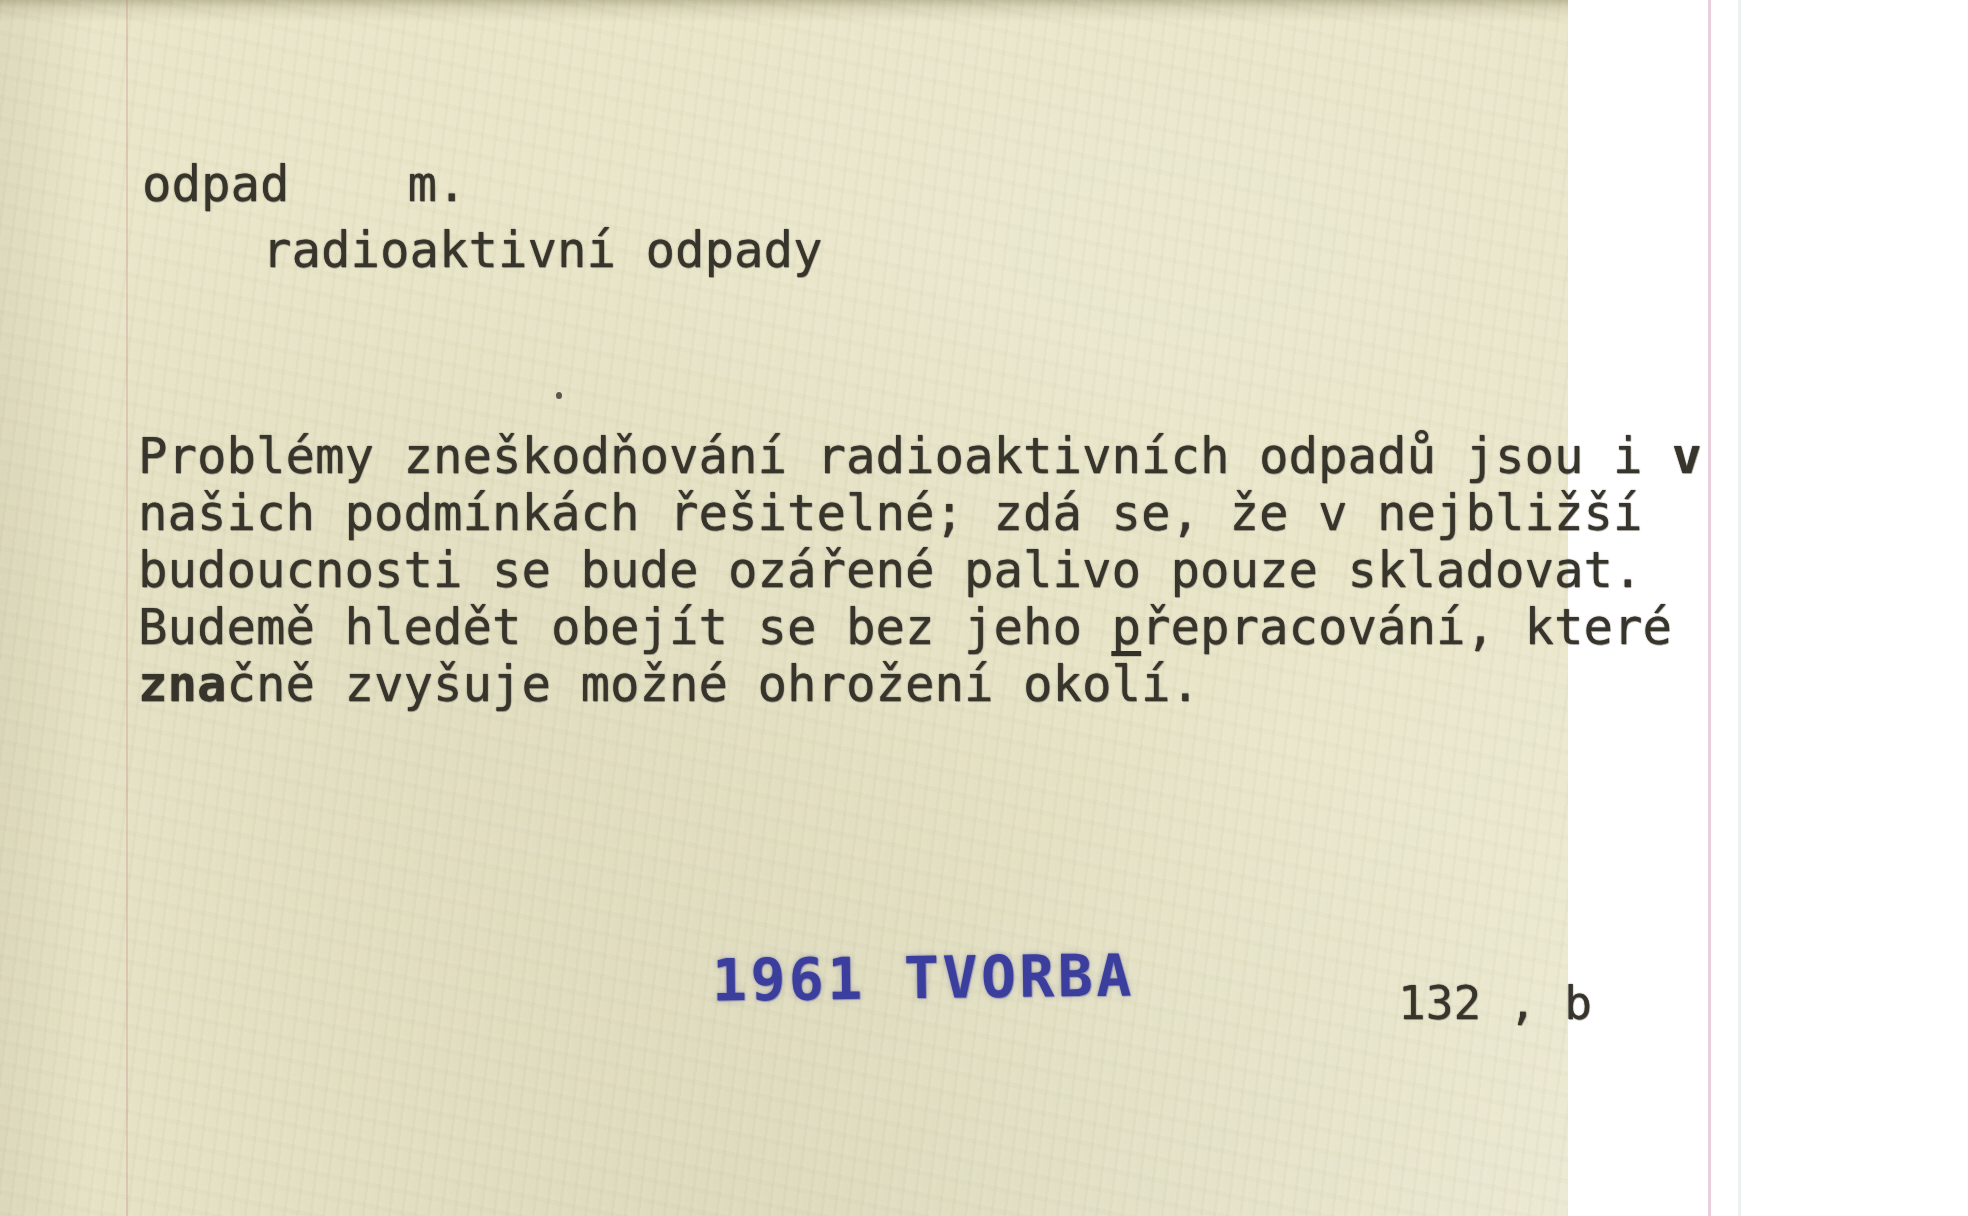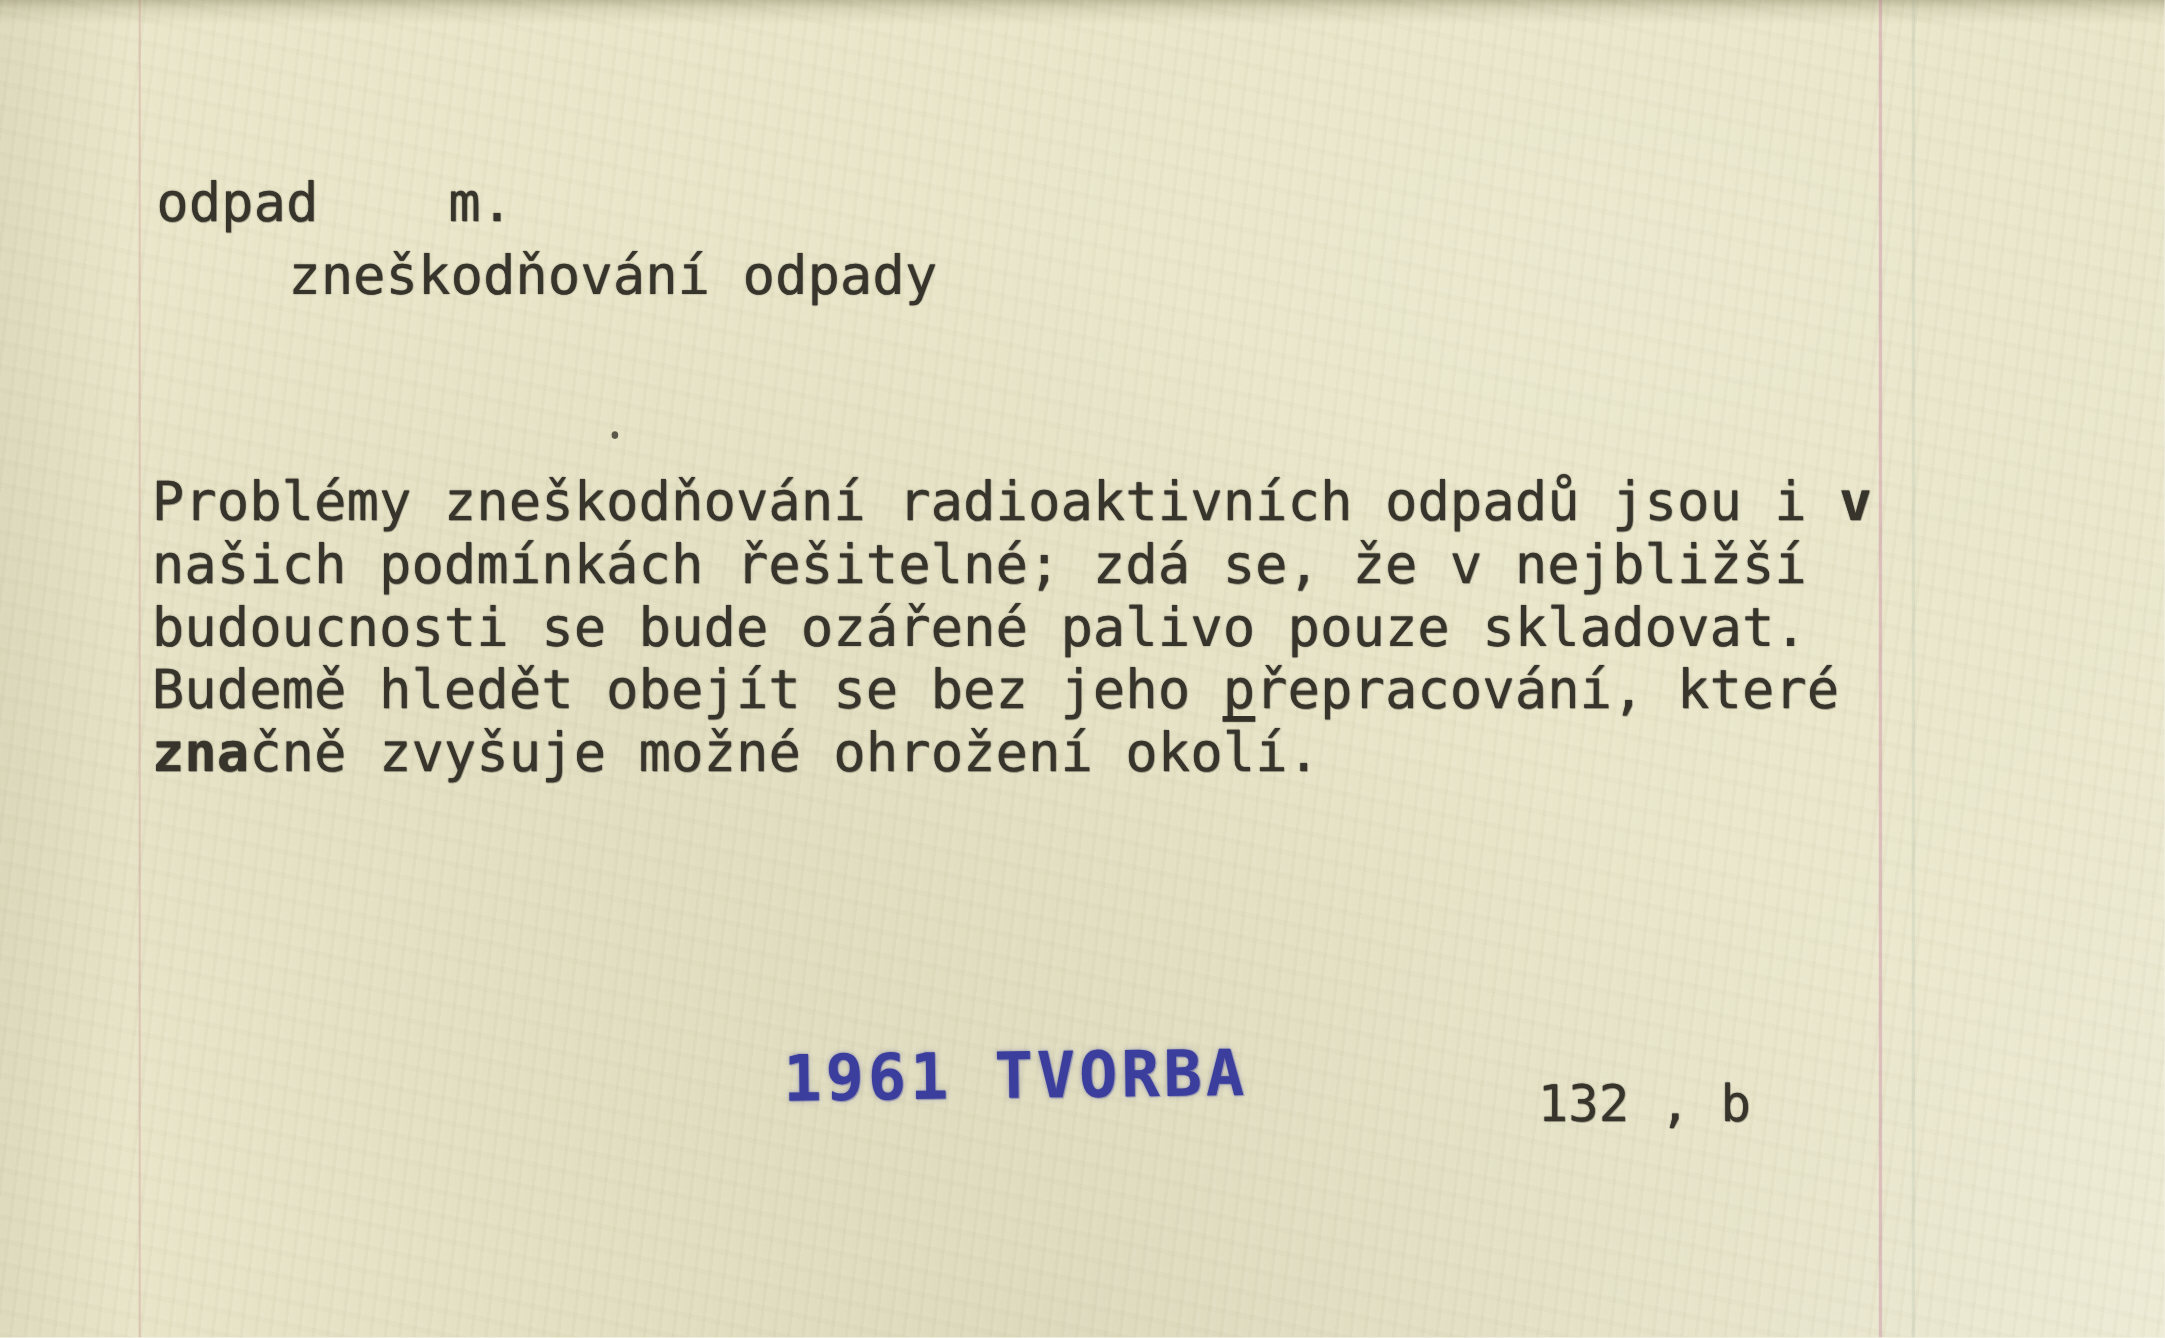--- a/index.html
+++ b/index.html
@@ -4,21 +4,21 @@
 <style>
   html, body {
     margin: 0; padding: 0;
     width: 1968px; height: 1216px;
     overflow: hidden;
     font-family: "DejaVu Sans Mono", "Liberation Mono", monospace;
   }
 
   .paper {
     position: relative;
-    width: 1968px; height: 1216px;
+    width: 1568px; height: 1216px;
     background-color: #e9e6ca;
     background-image:
       linear-gradient(180deg, rgba(140,135,100,0.45) 0px, rgba(140,135,100,0.18) 8px, rgba(140,135,100,0) 22px),
       linear-gradient(315deg, rgba(255,255,255,0.22) 0%, rgba(255,255,255,0.10) 14%, rgba(255,255,255,0) 34%),
       linear-gradient(90deg, rgba(120,112,75,0.10) 0%, rgba(120,112,75,0) 6%),
       radial-gradient(1200px 700px at 30% 55%, rgba(120,110,70,0.07), rgba(120,110,70,0) 70%),
       radial-gradient(900px 500px at 75% 20%, rgba(255,255,255,0.10), rgba(255,255,255,0) 70%),
       radial-gradient(1400px 900px at 50% 105%, rgba(110,100,60,0.10), rgba(110,100,60,0) 70%);
   }
 
@@ -93,21 +93,21 @@
 <body>
 
 <div class="paper">
 
   <div class="vline vline-left"></div>
   <div class="vline vline-right"></div>
   <div class="vline vline-right2"></div>
 
   <div class="headword-line ink"><span>odpad</span><span class="headword-gap"></span><span>m.</span></div>
 
-  <div class="subentry ink">zneškodňování odpady</div>
+  <div class="subentry ink">radioaktivní odpady</div>
 
   <div class="stray-dot"></div>
 
   <div class="paragraph ink"><div class="para-line"><span>Problémy zneškodňování radioaktivníc</span><span class="underline">h odpadů</span><span> jsou i </span><span class="bold">v</span></div><div class="para-line"><span>našich podmínkách řešitelné; zdá se, že v nejbližší</span></div><div class="para-line"><span>budoucnosti se bude ozářené palivo pouze skladovat.</span></div><div class="para-line"><span>Budemě hledět obejít se bez jeho přepracování, které</span></div><div class="para-line"><span class="bold">zna</span><span>čně zvyšuje možné ohrožení oko</span><span class="overline">l</span><span>í.</span></div></div>
 
   <div class="stamp">1961 TVORBA</div>
 
   <div class="reference ink">132 , b</div>
 
 </div>

